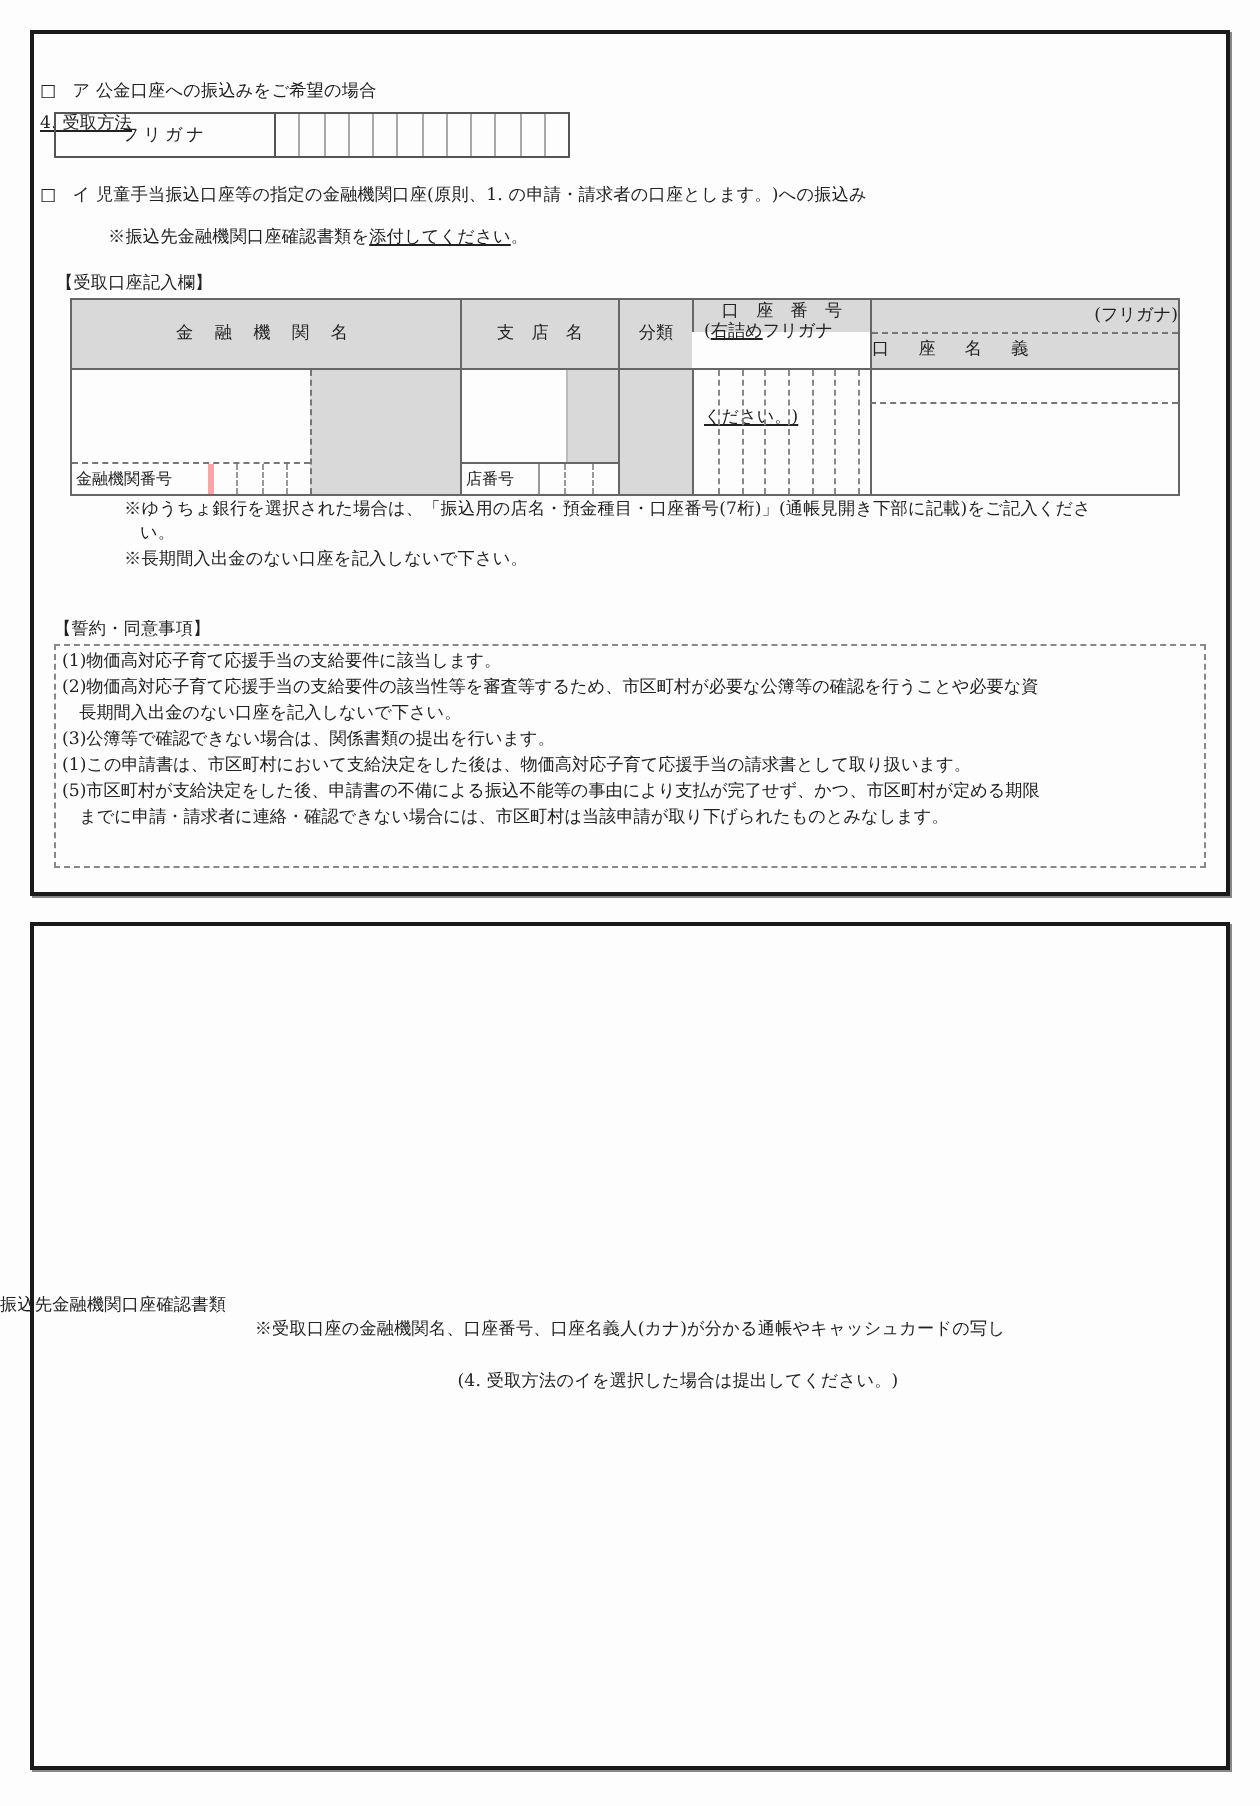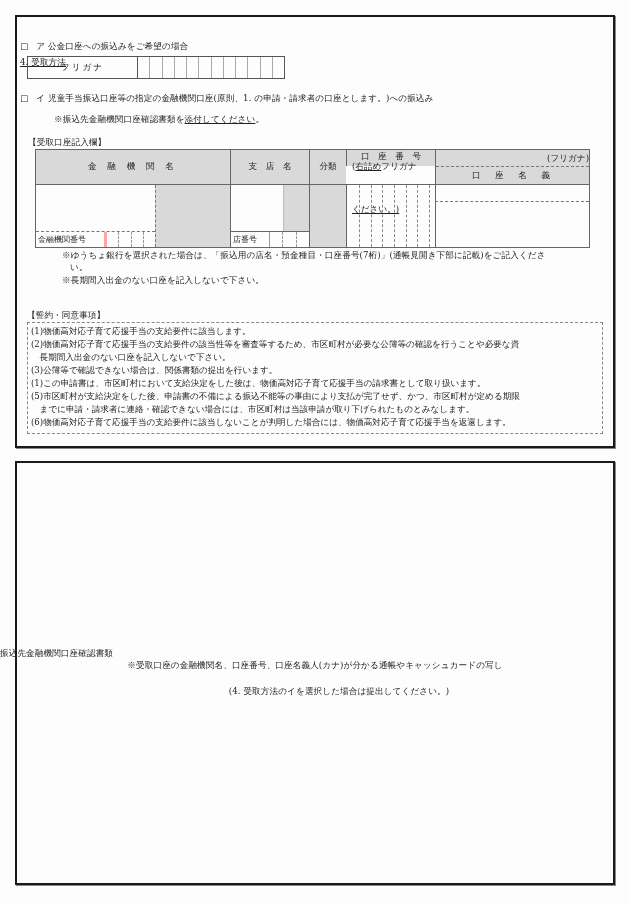--- a/index.html
+++ b/index.html
@@ -75,21 +75,21 @@
 <div class="cell gray hdr bl" style="left:309px;top:150px;width:37px;height:34px;">
     <span>分類</span>
   </div>
 <div class="cell gray bl" style="left:346px;top:150px;width:89px;height:16px;font-size:8.6px;line-height:10px;padding:1px 0 0 5px;">
   <div style="text-align:center;padding-right:5px;">口　座　番　号</div>
   <div><span>(</span><span class="u">右詰め</span><span>フリガナ</span></div>
   <div class="u">ください。)</div>
 </div>
 <div class="cell gray bl" style="left:435px;top:150px;width:154px;height:34px;font-size:8.6px;">
   <div style="text-align:right;height:16px;line-height:16px;border-bottom:1px dashed #777;">(フリガナ)</div>
-  <div style="text-align:center;line-height:17px;letter-spacing:3px;">口　座　名　義</div>
+  <div style="text-align:left;line-height:17px;letter-spacing:3px;font-family:Liberation Mono, monospace;">口　座　名　義</div>
 </div>
 <div class="abs" style="left:36px;top:184px;width:553px;border-top:1px solid #666;"></div>
 
 <div class="cell" style="left:36px;top:185px;width:119px;height:46px;"></div>
 <div class="cell gray" style="left:155px;top:185px;width:75px;height:62px;border-left:1px dashed #777;"></div>
 <div class="cell bt" style="left:36px;top:231px;width:119px;height:16px;display:flex;border-top:1px dashed #777;">
   <div style="width:66px;font-size:8px;line-height:16px;padding-left:2px;border-right:3px solid #fca5a5;">金融機関番号</div>
   <div style="flex:1;border-right:1px dashed #999;"></div>
   <div style="flex:1;border-right:1px dashed #999;"></div>
   <div style="flex:1;border-right:1px dashed #999;"></div>
@@ -125,19 +125,18 @@
 
 <div class="t" style="left:27px;top:310px;">【誓約・同意事項】</div>
 <div class="agree">
   <div class="line" style="top:3px;">(1)物価高対応子育て応援手当の支給要件に該当します。</div>
   <div class="line" style="top:16px;">(2)物価高対応子育て応援手当の支給要件の該当性等を審査等するため、市区町村が必要な公簿等の確認を行うことや必要な資</div>
   <div class="line" style="top:29px;">　長期間入出金のない口座を記入しないで下さい。</div>
   <div class="line" style="top:42px;">(3)公簿等で確認できない場合は、関係書類の提出を行います。</div>
   <div class="line" style="top:55px;">(1)この申請書は、市区町村において支給決定をした後は、物価高対応子育て応援手当の請求書として取り扱います。</div>
   <div class="line" style="top:68px;">(5)市区町村が支給決定をした後、申請書の不備による振込不能等の事由により支払が完了せず、かつ、市区町村が定める期限</div>
   <div class="line" style="top:81px;text-align:right;">　までに申請・請求者に連絡・確認できない場合には、市区町村は当該申請が取り下げられたものとみなします。</div>
-  <div class="line" style="top:94px;">(6)物価高対応子育て応援手当の支給要件に該当しないことが判明した場合には、物価高対応子育て応援手当を返還します。</div>
 </div>
 
 <div class="box" style="left:15px;top:461px;width:600px;height:424px;"></div>
 <div class="t" style="left:0;width:630px;text-align:left;top:648px;">振込先金融機関口座確認書類</div>
 <div class="t" style="left:0;width:630px;text-align:center;top:660px;">※受取口座の金融機関名、口座番号、口座名義人(カナ)が分かる通帳やキャッシュカードの写し</div>
 <div class="t" style="left:0;width:630px;text-align:center;top:686px;padding-left:24px;">(4. 受取方法のイを選択した場合は提出してください。)</div>
 
 </body></html>

